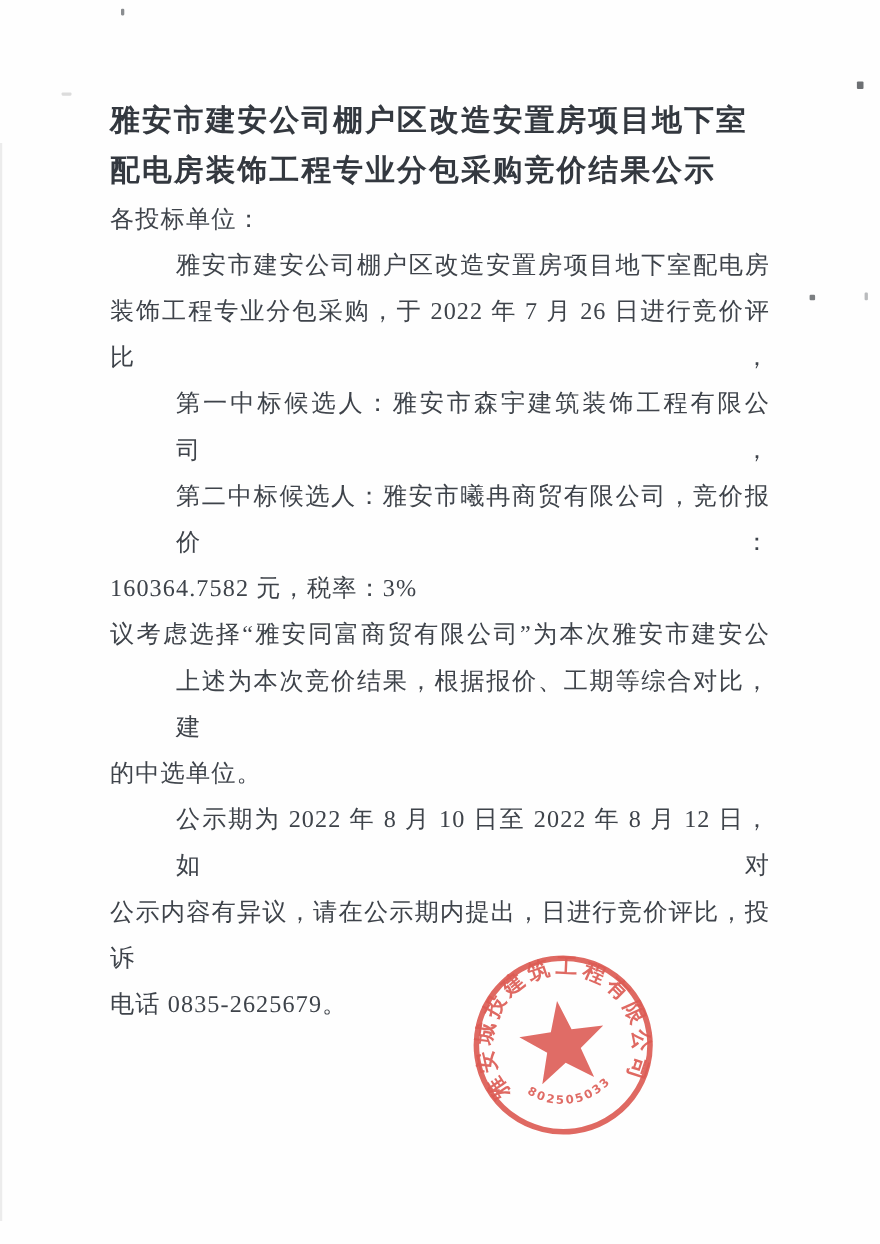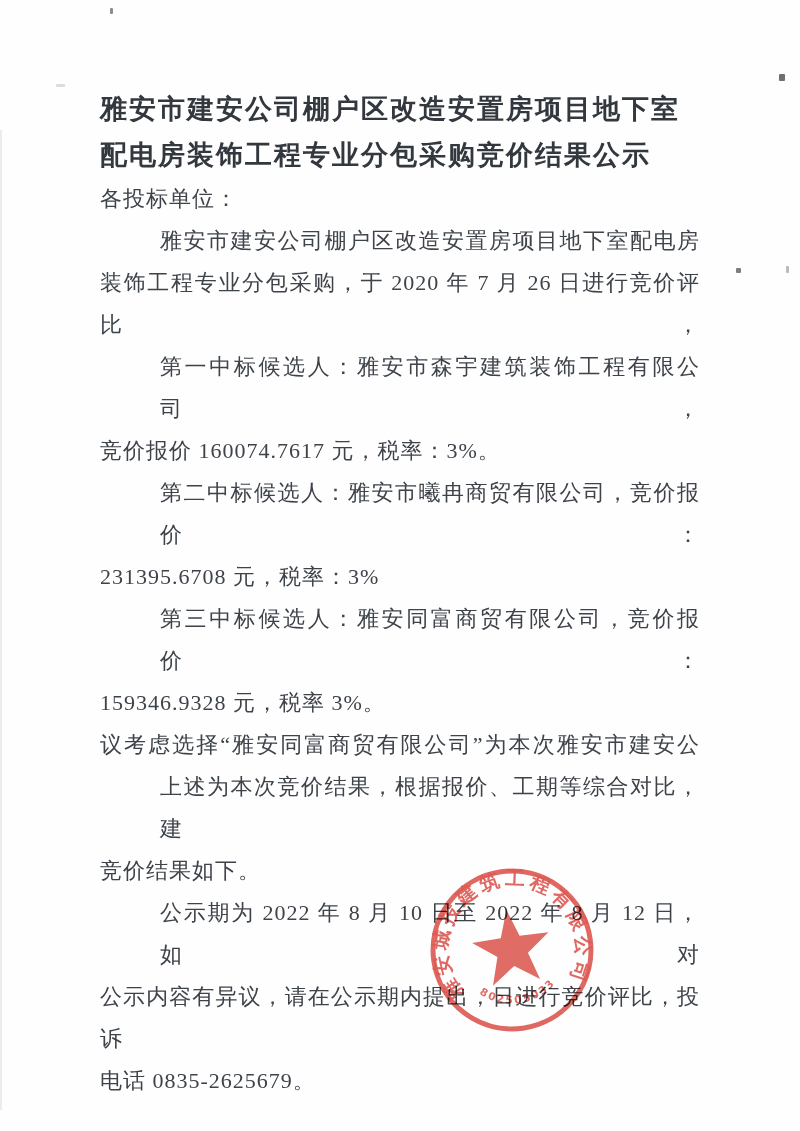--- a/index.html
+++ b/index.html
@@ -77,42 +77,37 @@
 
     <div class="doc-title">
       <div>雅安市建安公司棚户区改造安置房项目地下室</div>
       <div>配电房装饰工程专业分包采购竞价结果公示</div>
     </div>
 
     <div class="line">各投标单位：</div>
 
     <div class="para">
       <div class="line indent full">雅安市建安公司棚户区改造安置房项目地下室配电房</div>
-      <div class="line full">装饰工程专业分包采购，于 2020 年 7 月 26 日进行竞价评比，</div>
+      <div class="line full">装饰工程专业分包采购，于 2022 年 7 月 26 日进行竞价评比，</div>
     </div>
 
     <div class="para">
       <div class="line indent full">第一中标候选人：雅安市森宇建筑装饰工程有限公司，</div>
-      <div class="line">竞价报价 160074.7617 元，税率：3%。</div>
     </div>
 
     <div class="para">
       <div class="line indent full">第二中标候选人：雅安市曦冉商贸有限公司，竞价报价：</div>
-      <div class="line">231395.6708 元，税率：3%</div>
+      <div class="line">160364.7582 元，税率：3%</div>
     </div>
 
-    <div class="para">
-      <div class="line indent full">第三中标候选人：雅安同富商贸有限公司，竞价报价：</div>
-      <div class="line">159346.9328 元，税率 3%。</div>
-    </div>
 
     <div class="para">
       <div class="line full">议考虑选择“雅安同富商贸有限公司”为本次雅安市建安公</div>
       <div class="line indent full">上述为本次竞价结果，根据报价、工期等综合对比，建</div>
-      <div class="line">竞价结果如下。</div>
+      <div class="line">的中选单位。</div>
     </div>
 
     <div class="para">
       <div class="line indent full">公示期为 2022 年 8 月 10 日至 2022 年 8 月 12 日，如对</div>
       <div class="line full">公示内容有异议，请在公示期内提出，日进行竞价评比，投诉</div>
       <div class="line">电话 0835-2625679。</div>
     </div>
 
   </div>
 

